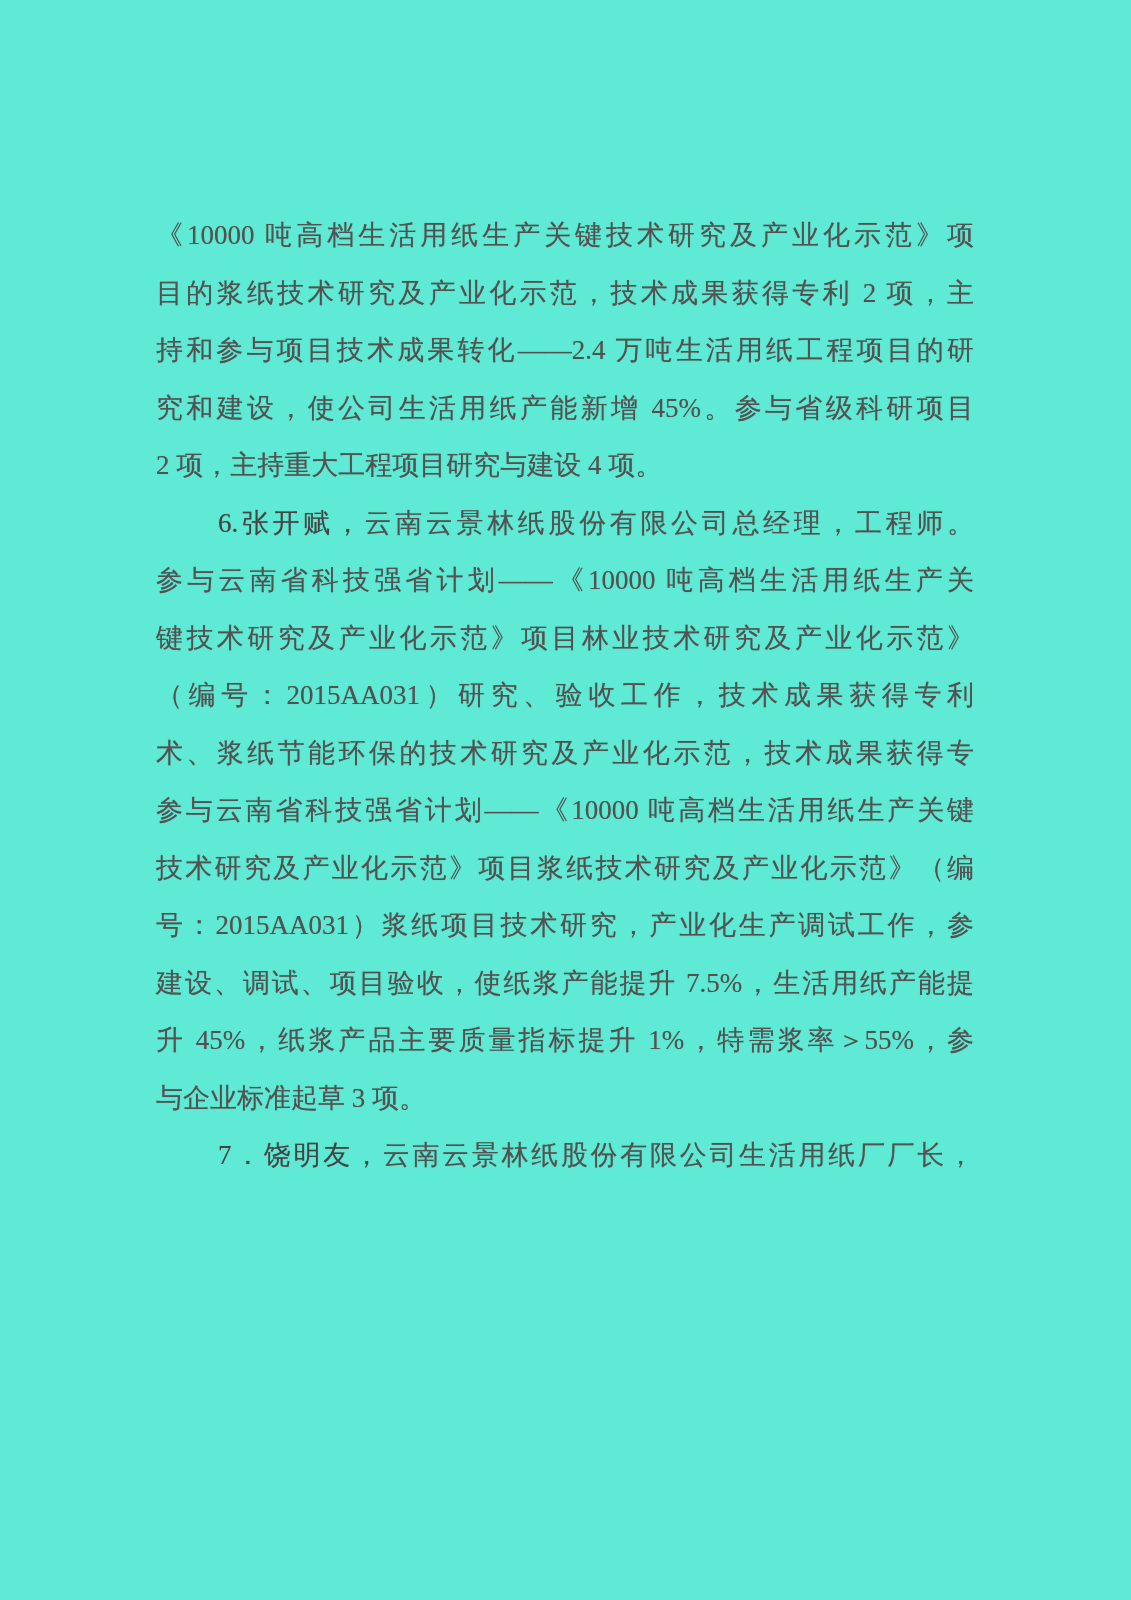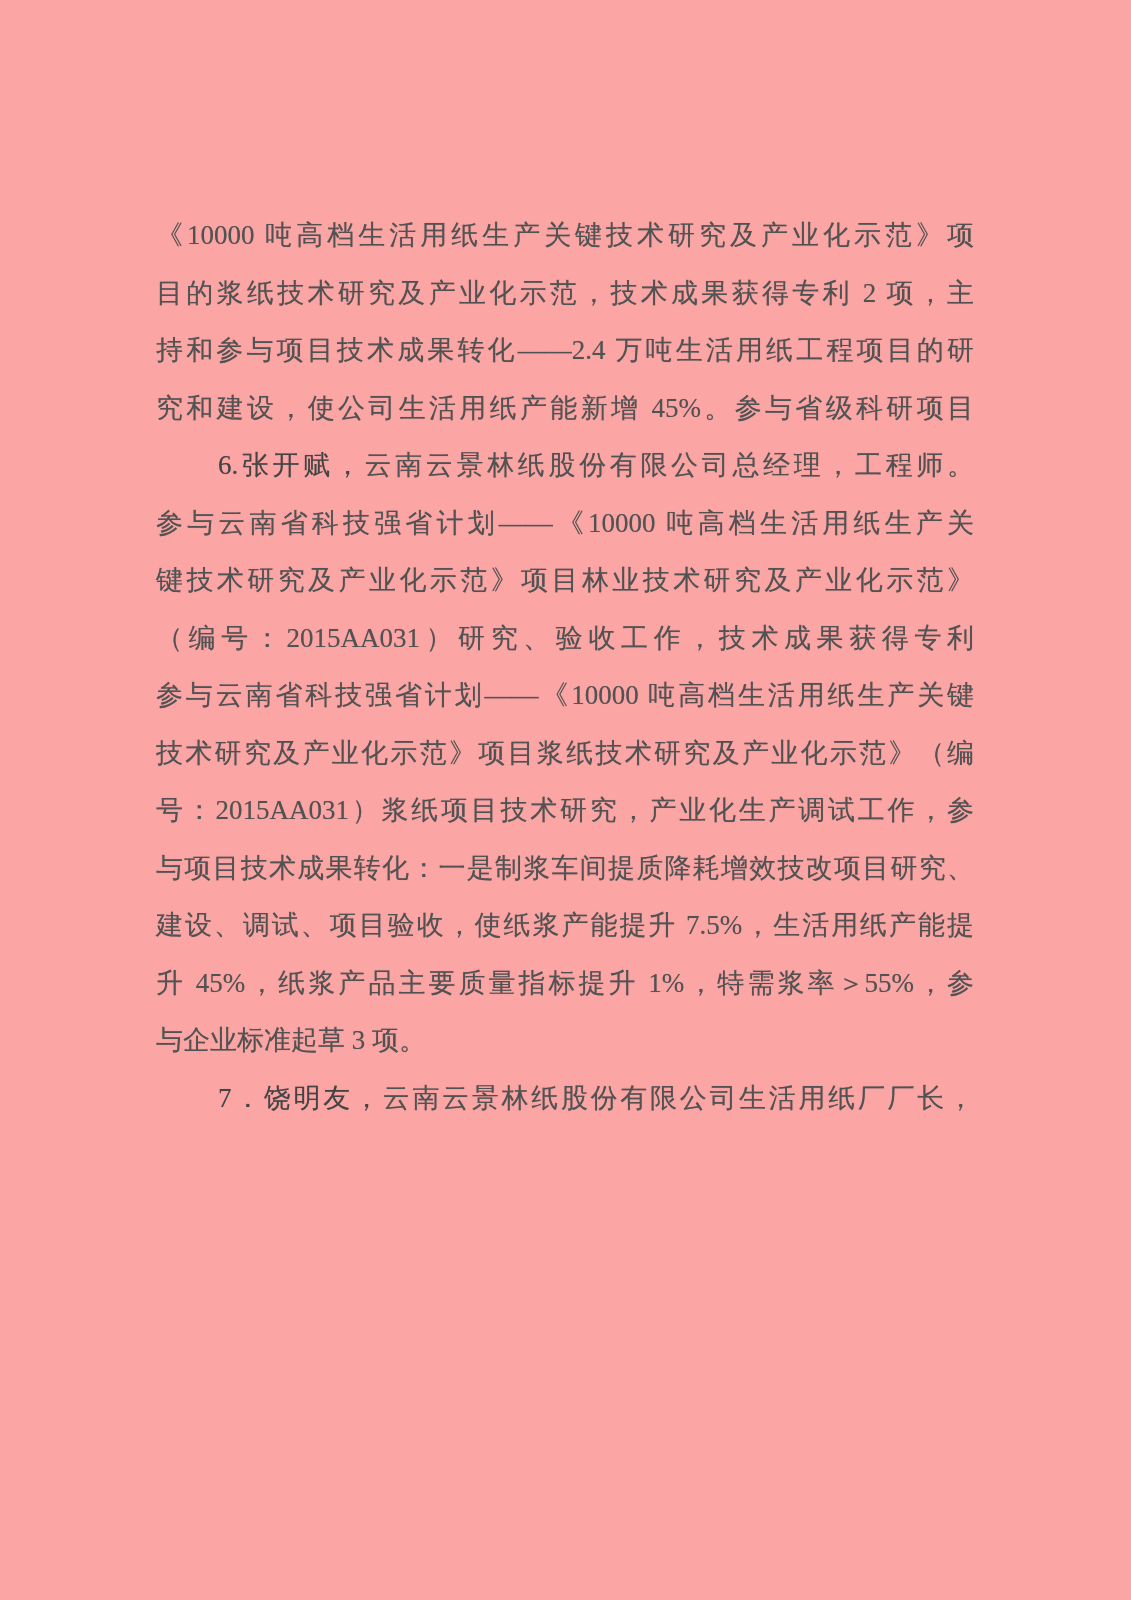--- a/index.html
+++ b/index.html
@@ -4,21 +4,21 @@
 <style>
   html, body {
     margin: 0;
     padding: 0;
     background: #ffffff;
   }
   .page {
     position: relative;
     width: 1131px;
     height: 1600px;
-    background: #fca5a5;
+    background: #5eead4;
     overflow: hidden;
     font-family: "Liberation Serif", "DejaVu Serif", serif;
   }
   .text-block {
     position: absolute;
     left: 156px;
     top: 207px;
     width: 818px;
     color: #525252;
     font-size: 27px;
@@ -49,32 +49,33 @@
 </head>
 <body>
 
 <div class="page">
   <div class="text-block">
       <div class="paragraph">
         <div class="line just"><span>《10000 吨高档生活用纸生产关键技术研究及产业化示范》项</span></div>
         <div class="line just"><span>目的浆纸技术研究及产业化示范，技术成果获得专利 2 项，主</span></div>
         <div class="line just"><span>持和参与项目技术成果转化——2.4 万吨生活用纸工程项目的研</span></div>
         <div class="line just"><span>究和建设，使公司生活用纸产能新增 45%。参与省级科研项目</span></div>
+        <div class="line"><span>2 项，主持重大工程项目研究与建设 4 项。</span></div>
       </div>
       <div class="paragraph">
         <div class="line just indent"><span class="lead">6.张开赋，</span><span>云南云景林纸股份有限公司总经理，工程师。</span></div>
         <div class="line just"><span>参与云南省科技强省计划——《10000 吨高档生活用纸生产关</span></div>
         <div class="line just"><span>键技术研究及产业化示范》项目林业技术研究及产业化示范》</span></div>
         <div class="line just"><span>（编号：2015AA031）研究、验收工作，技术成果获得专利</span></div>
+        <div class="line just"><span>术、浆纸节能环保的技术研究及产业化示范，技术成果获得专</span></div>
       </div>
       <div class="paragraph">
         <div class="line just"><span>参与云南省科技强省计划——《10000 吨高档生活用纸生产关键</span></div>
         <div class="line just"><span>技术研究及产业化示范》项目浆纸技术研究及产业化示范》（编</span></div>
         <div class="line just"><span>号：2015AA031）浆纸项目技术研究，产业化生产调试工作，参</span></div>
-        <div class="line just"><span>与项目技术成果转化：一是制浆车间提质降耗增效技改项目研究、</span></div>
         <div class="line just"><span>建设、调试、项目验收，使纸浆产能提升 7.5%，生活用纸产能提</span></div>
         <div class="line just"><span>升 45%，纸浆产品主要质量指标提升 1%，特需浆率＞55%，参</span></div>
         <div class="line"><span>与企业标准起草 3 项。</span></div>
       </div>
       <div class="paragraph">
         <div class="line just indent"><span class="lead">7．饶明友，</span><span>云南云景林纸股份有限公司生活用纸厂厂长，</span></div>
       </div>
     </div>
 </div>
 

